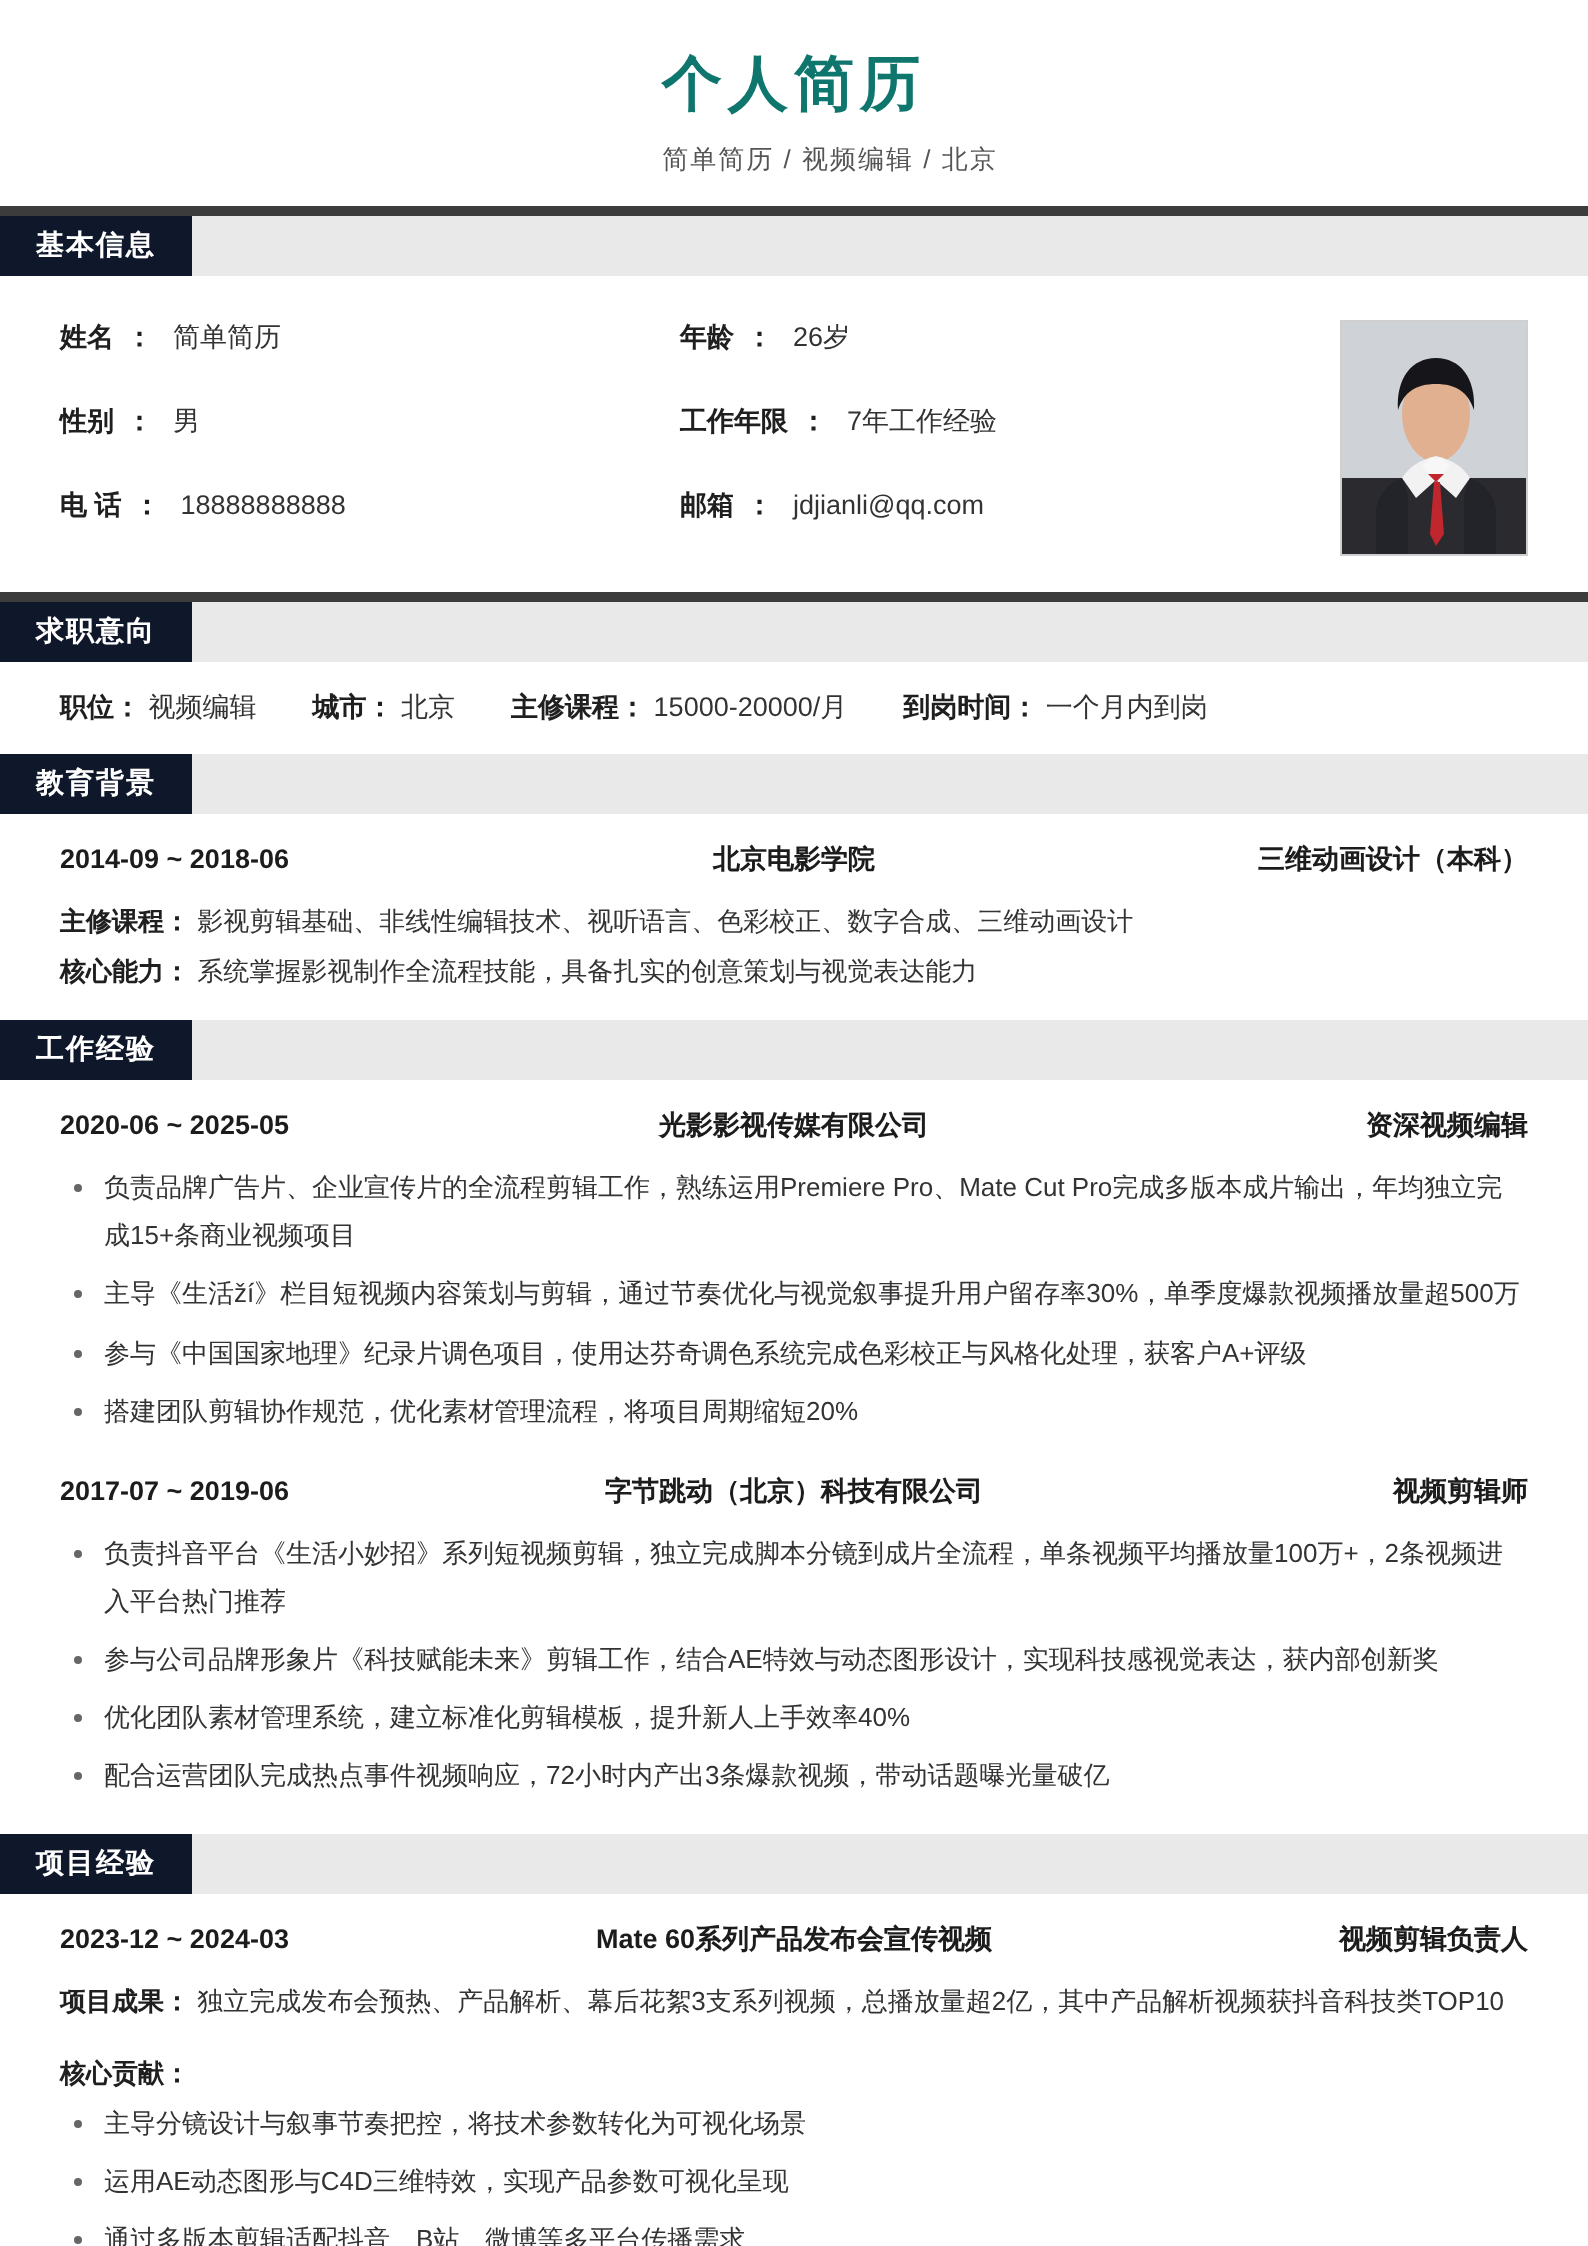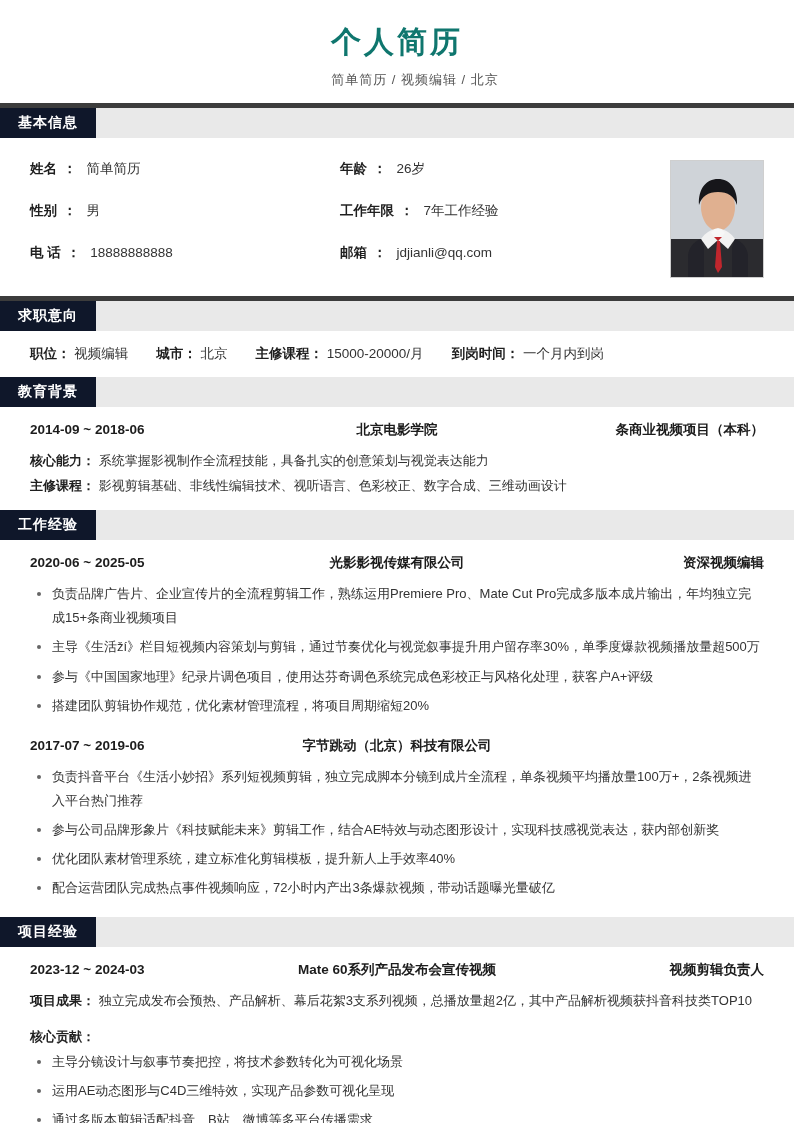--- a/index.html
+++ b/index.html
@@ -226,29 +226,29 @@
   </div>
 
   <div class="bar">
     <div class="label">教育背景</div>
     <div class="fill"></div>
   </div>
   <div class="entry">
     <div class="entry-head">
       <span class="date">2014-09 ~ 2018-06</span>
       <span class="org">北京电影学院</span>
-      <span class="role">条商业视频项目（本科）</span>
+      <span class="role">三维动画设计（本科）</span>
+    </div>
+    <div class="kv-line">
+      <span class="k">主修课程：</span>
+      <span>影视剪辑基础、非线性编辑技术、视听语言、色彩校正、数字合成、三维动画设计</span>
     </div>
     <div class="kv-line">
       <span class="k">核心能力：</span>
       <span>系统掌握影视制作全流程技能，具备扎实的创意策划与视觉表达能力</span>
-    </div>
-    <div class="kv-line">
-      <span class="k">主修课程：</span>
-      <span>影视剪辑基础、非线性编辑技术、视听语言、色彩校正、数字合成、三维动画设计</span>
     </div>
     <div class="spacer-8"></div>
   </div>
 
   <div class="bar">
     <div class="label">工作经验</div>
     <div class="fill"></div>
   </div>
 
   <div class="entry">
@@ -260,20 +260,21 @@
     <ul class="bullets">
       <li>负责品牌广告片、企业宣传片的全流程剪辑工作，熟练运用Premiere Pro、Mate Cut Pro完成多版本成片输出，年均独立完成15+条商业视频项目</li>
       <li>主导《生活ží》栏目短视频内容策划与剪辑，通过节奏优化与视觉叙事提升用户留存率30%，单季度爆款视频播放量超500万</li>
       <li>参与《中国国家地理》纪录片调色项目，使用达芬奇调色系统完成色彩校正与风格化处理，获客户A+评级</li>
       <li>搭建团队剪辑协作规范，优化素材管理流程，将项目周期缩短20%</li>
     </ul>
     <div class="spacer-14"></div>
     <div class="entry-head">
       <span class="date">2017-07 ~ 2019-06</span>
       <span class="org">字节跳动（北京）科技有限公司</span>
+      <span class="role">视频剪辑师</span>
     </div>
     <ul class="bullets">
       <li>负责抖音平台《生活小妙招》系列短视频剪辑，独立完成脚本分镜到成片全流程，单条视频平均播放量100万+，2条视频进入平台热门推荐</li>
       <li>参与公司品牌形象片《科技赋能未来》剪辑工作，结合AE特效与动态图形设计，实现科技感视觉表达，获内部创新奖</li>
       <li>优化团队素材管理系统，建立标准化剪辑模板，提升新人上手效率40%</li>
       <li>配合运营团队完成热点事件视频响应，72小时内产出3条爆款视频，带动话题曝光量破亿</li>
     </ul>
     <div class="spacer-8"></div>
   </div>
 

